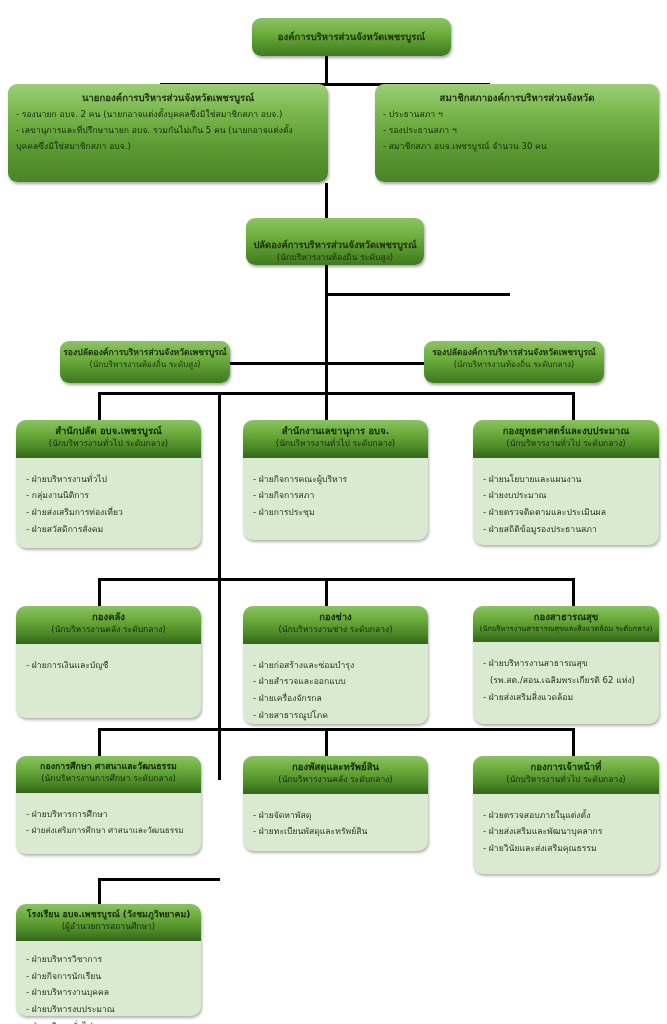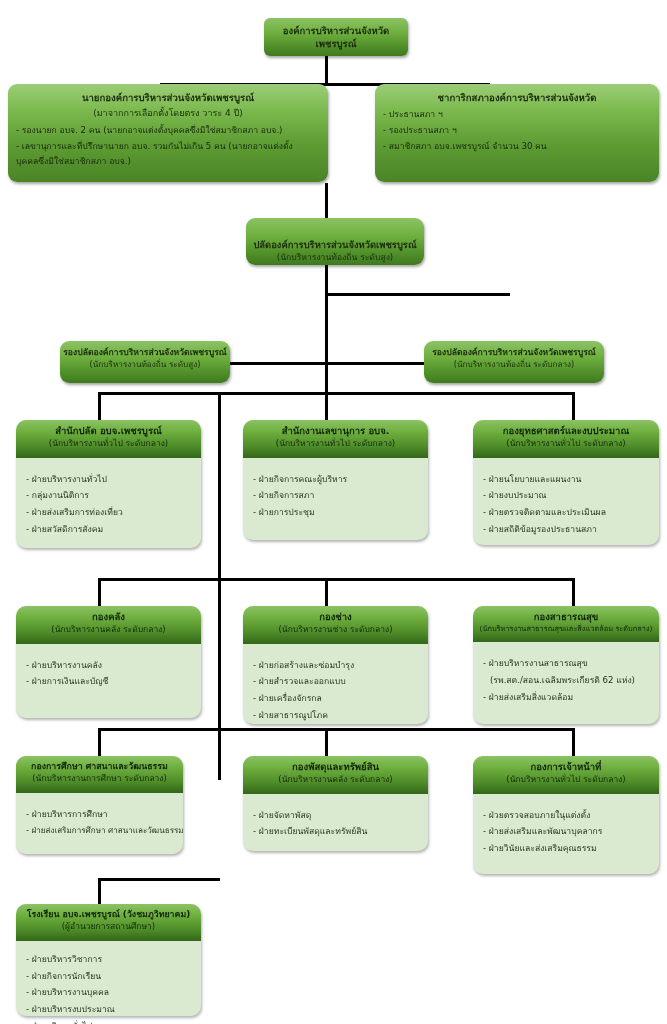--- a/index.html
+++ b/index.html
@@ -130,36 +130,35 @@
   <div class="line vline" style="left:572px;top:578px;height:28px;"></div>
 
   <div class="line hline" style="left:98px;top:728px;width:477px;"></div>
   <div class="line vline" style="left:98px;top:728px;height:28px;"></div>
   <div class="line vline" style="left:325px;top:728px;height:28px;"></div>
   <div class="line vline" style="left:572px;top:728px;height:28px;"></div>
 
   <div class="line hline" style="left:98px;top:878px;width:122px;"></div>
   <div class="line vline" style="left:98px;top:878px;height:26px;"></div>
 
-  <div class="box plain" style="left:264px;top:18px;width:144px;height:38px;border-radius:6px;">
+  <div class="box plain" style="left:252px;top:18px;width:199px;height:38px;">
     <span class="hd">องค์การบริหารส่วนจังหวัดเพชรบูรณ์</span>
   </div>
 
   <div class="box wide" style="left:8px;top:84px;width:320px;height:98px;">
     <div class="hd">นายกองค์การบริหารส่วนจังหวัดเพชรบูรณ์</div>
-    <div class="hd" style="font-weight:normal;font-size:9px;">(มาจากการเลือกตั้งโดยตรง วาระ 4 ปี)</div>
     <ul>
       <li>- รองนายก อบจ. 2 คน (นายกอาจแต่งตั้งบุคคลซึ่งมิใช่สมาชิกสภา อบจ.)</li>
       <li>- เลขานุการและที่ปรึกษานายก อบจ. รวมกันไม่เกิน 5 คน (นายกอาจแต่งตั้ง</li>
       <li>บุคคลซึ่งมิใช่สมาชิกสภา อบจ.)</li>
     </ul>
   </div>
 
   <div class="box wide" style="left:375px;top:84px;width:284px;height:98px;">
-    <div class="hd">ชาการิกสภาองค์การบริหารส่วนจังหวัด</div>
+    <div class="hd">สมาชิกสภาองค์การบริหารส่วนจังหวัด</div>
     <ul>
       <li>- ประธานสภา ฯ</li>
       <li>- รองประธานสภา ฯ</li>
       <li>- สมาชิกสภา อบจ.เพชรบูรณ์ จำนวน 30 คน</li>
     </ul>
   </div>
 
   <div class="box" style="left:246px;top:218px;width:178px;height:47px;padding-top:21px;">
     <div class="hd" style="font-size:9.4px;">ปลัดองค์การบริหารส่วนจังหวัดเพชรบูรณ์</div>
     <div class="hd" style="font-weight:normal;font-size:8.6px;">(นักบริหารงานท้องถิ่น ระดับสูง)</div>
@@ -220,21 +219,20 @@
     </div>
   </div>
 
   <div class="unit" style="position:absolute;left:16px;top:606px;width:185px;height:112px;">
     <div class="uhead">
       <span class="utitle">กองคลัง</span>
       <span class="usub">(นักบริหารงานคลัง ระดับกลาง)</span>
     </div>
     <div class="ubody">
       <ul>
-        <li>- ฝ่ายบริหารงานคลัง</li>
         <li>- ฝ่ายการเงินและบัญชี</li>
       </ul>
     </div>
   </div>
 
   <div class="unit" style="position:absolute;left:243px;top:606px;width:185px;height:118px;">
     <div class="uhead">
       <span class="utitle">กองช่าง</span>
       <span class="usub">(นักบริหารงานช่าง ระดับกลาง)</span>
     </div>
@@ -255,21 +253,21 @@
     </div>
     <div class="ubody">
       <ul>
         <li>- ฝ่ายบริหารงานสาธารณสุข</li>
         <li class="cont">(รพ.สต./สอน.เฉลิมพระเกียรติ 62 แห่ง)</li>
         <li>- ฝ่ายส่งเสริมสิ่งแวดล้อม</li>
       </ul>
     </div>
   </div>
 
-  <div class="unit" style="position:absolute;left:16px;top:756px;width:167px;height:98px;">
+  <div class="unit" style="position:absolute;left:16px;top:756px;width:185px;height:98px;">
     <div class="uhead">
       <span class="utitle" style="font-size:8.8px;">กองการศึกษา ศาสนาและวัฒนธรรม</span>
       <span class="usub">(นักบริหารงานการศึกษา ระดับกลาง)</span>
     </div>
     <div class="ubody">
       <ul>
         <li>- ฝ่ายบริหารการศึกษา</li>
         <li style="font-size:8.1px;">- ฝ่ายส่งเสริมการศึกษา ศาสนาและวัฒนธรรม</li>
       </ul>
     </div>

